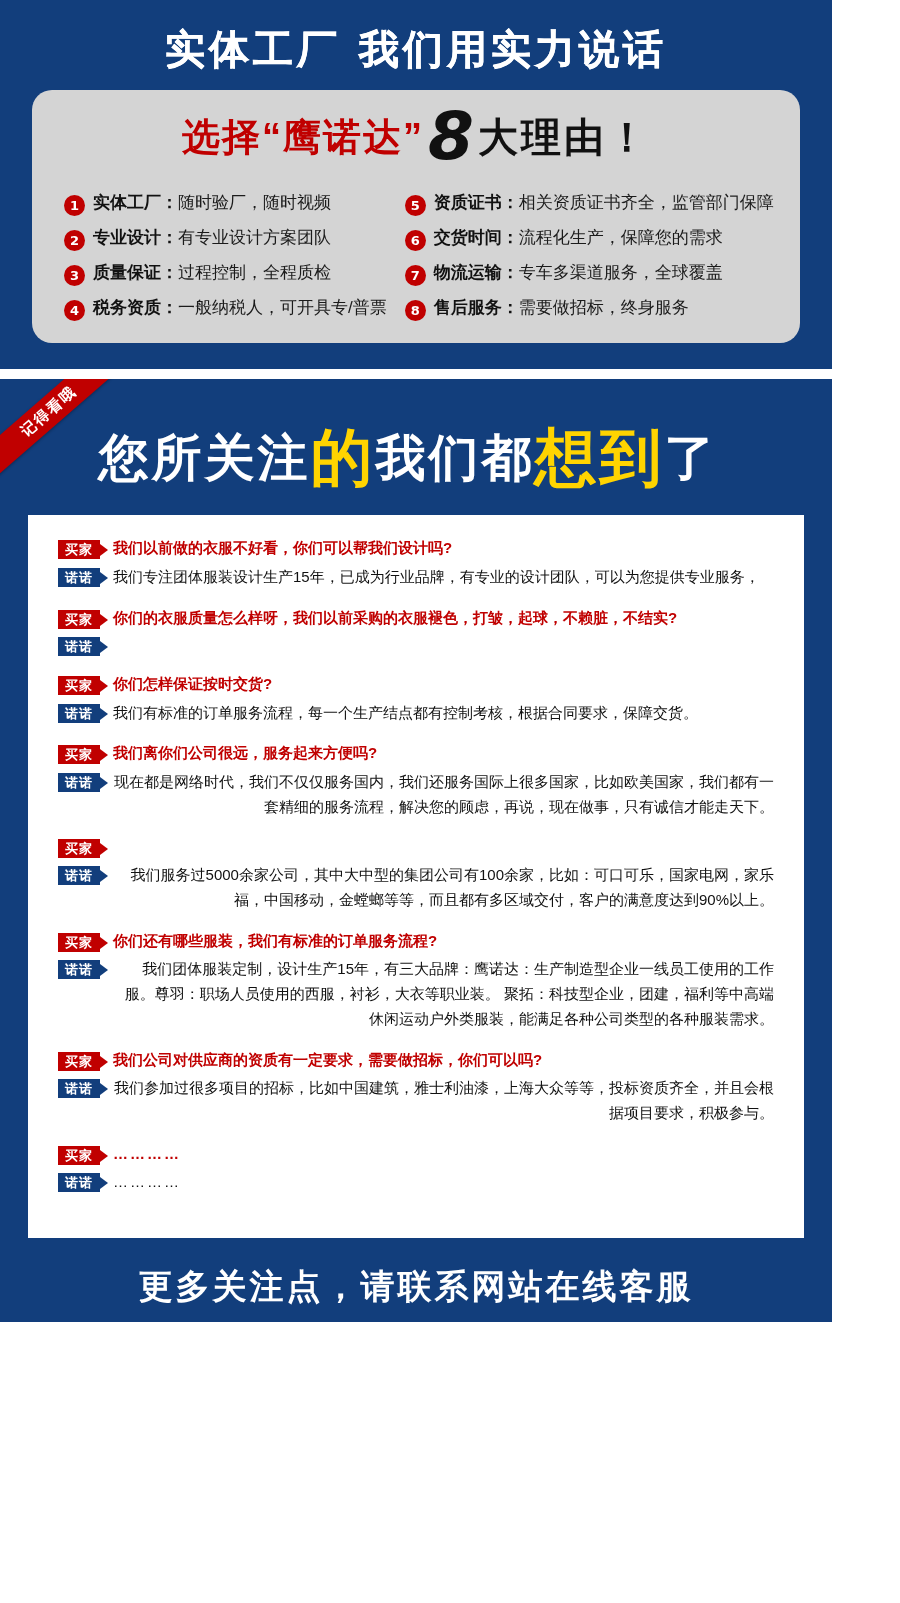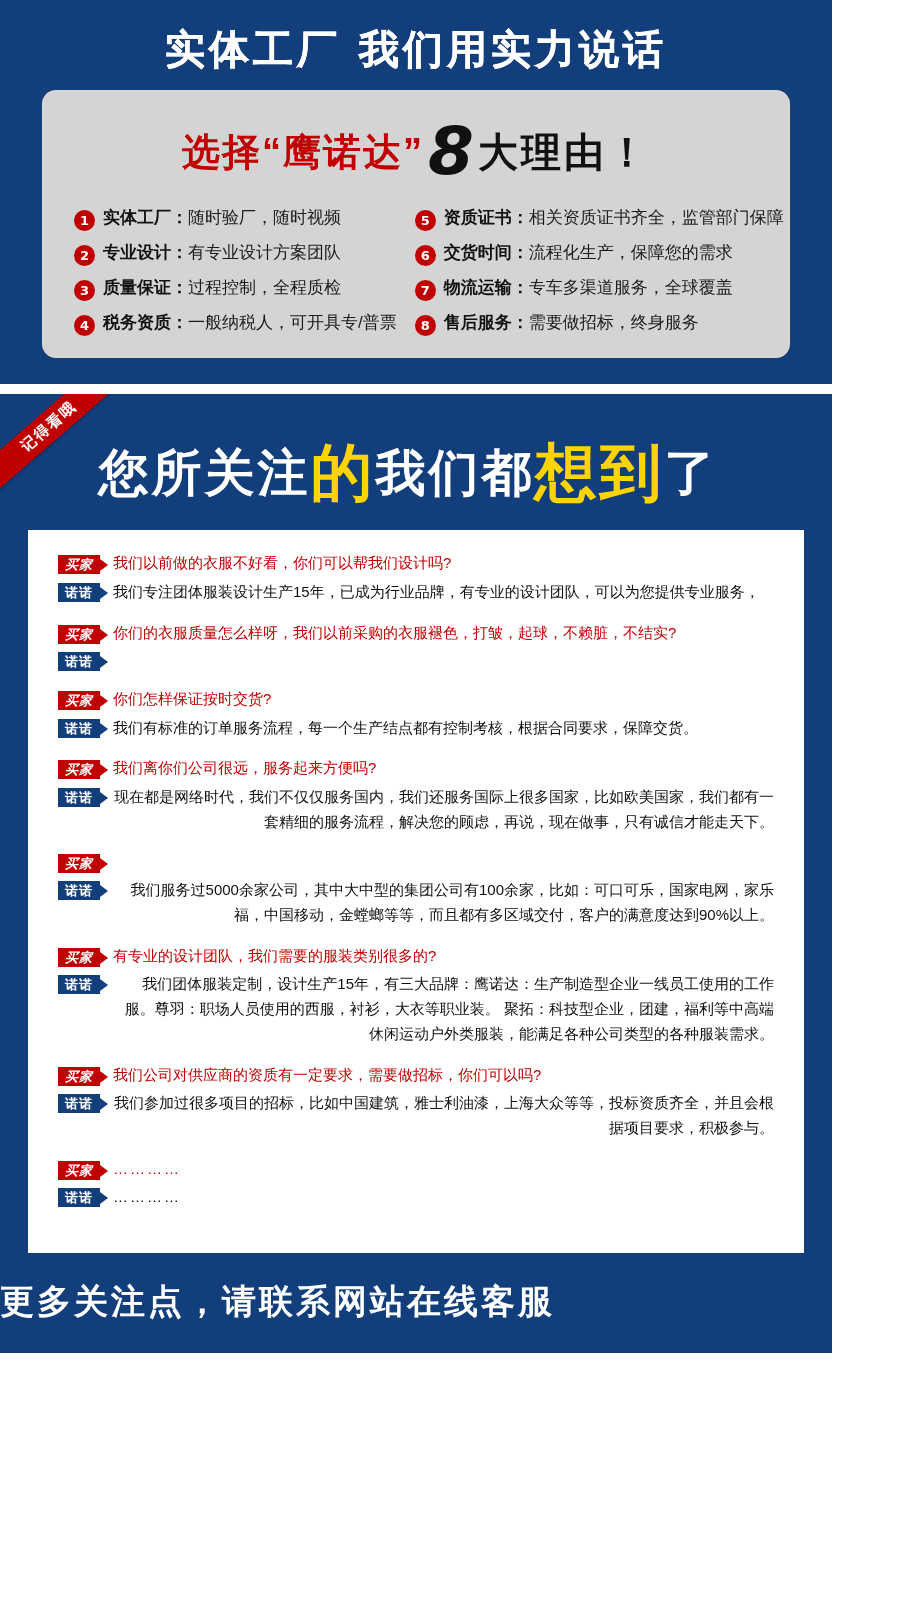--- a/index.html
+++ b/index.html
@@ -27,24 +27,24 @@
     color: #ffffff;
     font-size: 40px;
     font-weight: bold;
     letter-spacing: 4px;
     line-height: 1.25;
     padding: 6px 0 16px 0;
     font-family: "DejaVu Sans", "Liberation Sans", sans-serif;
     -webkit-text-stroke: 0.5px #fff;
   }
   .reasons-card {
-    margin: 0 42px;
+    margin: 0 32px;
     background: #d4d4d4;
-    border-radius: 14px;
-    padding: 19px 26px 24px 26px;
+    border-radius: 20px;
+    padding: 4px 26px 24px 26px;
   }
   .reasons-head {
     text-align: center;
     white-space: nowrap;
     padding: 10px 0 18px 0;
     line-height: 1;
   }
   .reasons-head .rh-red {
     color: #c00000;
     font-size: 38px;
@@ -182,48 +182,48 @@
     content: "";
     position: absolute;
     right: -8px;
     top: 4px;
     width: 0;
     height: 0;
     border-left: 8px solid;
     border-top: 6px solid transparent;
     border-bottom: 6px solid transparent;
   }
-  .tag-buyer { background: #c00000; font-style: italic; }
+  .tag-buyer { background: #c00000; }
   .tag-buyer::after { border-left-color: #c00000; }
   .tag-reply { background: #123e7c; }
   .tag-reply::after { border-left-color: #123e7c; }
 
   .qtext {
     color: #c00000;
     font-size: 15px;
-    font-weight: normal;
+    font-weight: bold;
     line-height: 1.5;
   }
   .atext {
     color: #111111;
     font-size: 15px;
     line-height: 1.65;
     text-align: right;
   }
   .dots {
     letter-spacing: 2px;
   }
 
   .sec2-footer {
-    text-align: left;
+    text-align: center;
     color: #ffffff;
     font-size: 34px;
     font-weight: bold;
     letter-spacing: 3px;
-    padding: 26px 0 28px 0;
+    padding: 26px 0 12px 0;
     font-family: "DejaVu Sans", "Liberation Sans", sans-serif;
   }
 </style>
 </head>
 <body>
 
 <div class="page">
 
   <div class="sec1">
     <div class="sec1-title">实体工厂 我们用实力说话</div>
@@ -347,21 +347,21 @@
         </div>
         <div class="qa-row">
           <span class="tag tag-reply">诺诺</span>
           <span class="atext">我们服务过5000余家公司，其中大中型的集团公司有100余家，比如：可口可乐，国家电网，家乐福，中国移动，金螳螂等等，而且都有多区域交付，客户的满意度达到90%以上。</span>
         </div>
       </div>
 
       <div class="qa-block">
         <div class="qa-row">
           <span class="tag tag-buyer">买家</span>
-          <span class="qtext">有专业的设计团队，我们需要的服装类别很多的?</span>
+          <span class="qtext">你们还有哪些服装，我们有标准的订单服务流程?</span>
         </div>
         <div class="qa-row">
           <span class="tag tag-reply">诺诺</span>
           <span class="atext">我们团体服装定制，设计生产15年，有三大品牌：鹰诺达：生产制造型企业一线员工使用的工作服。尊羽：职场人员使用的西服，衬衫，大衣等职业装。 聚拓：科技型企业，团建，福利等中高端休闲运动户外类服装，能满足各种公司类型的各种服装需求。</span>
         </div>
       </div>
 
       <div class="qa-block">
         <div class="qa-row">
           <span class="tag tag-buyer">买家</span>

